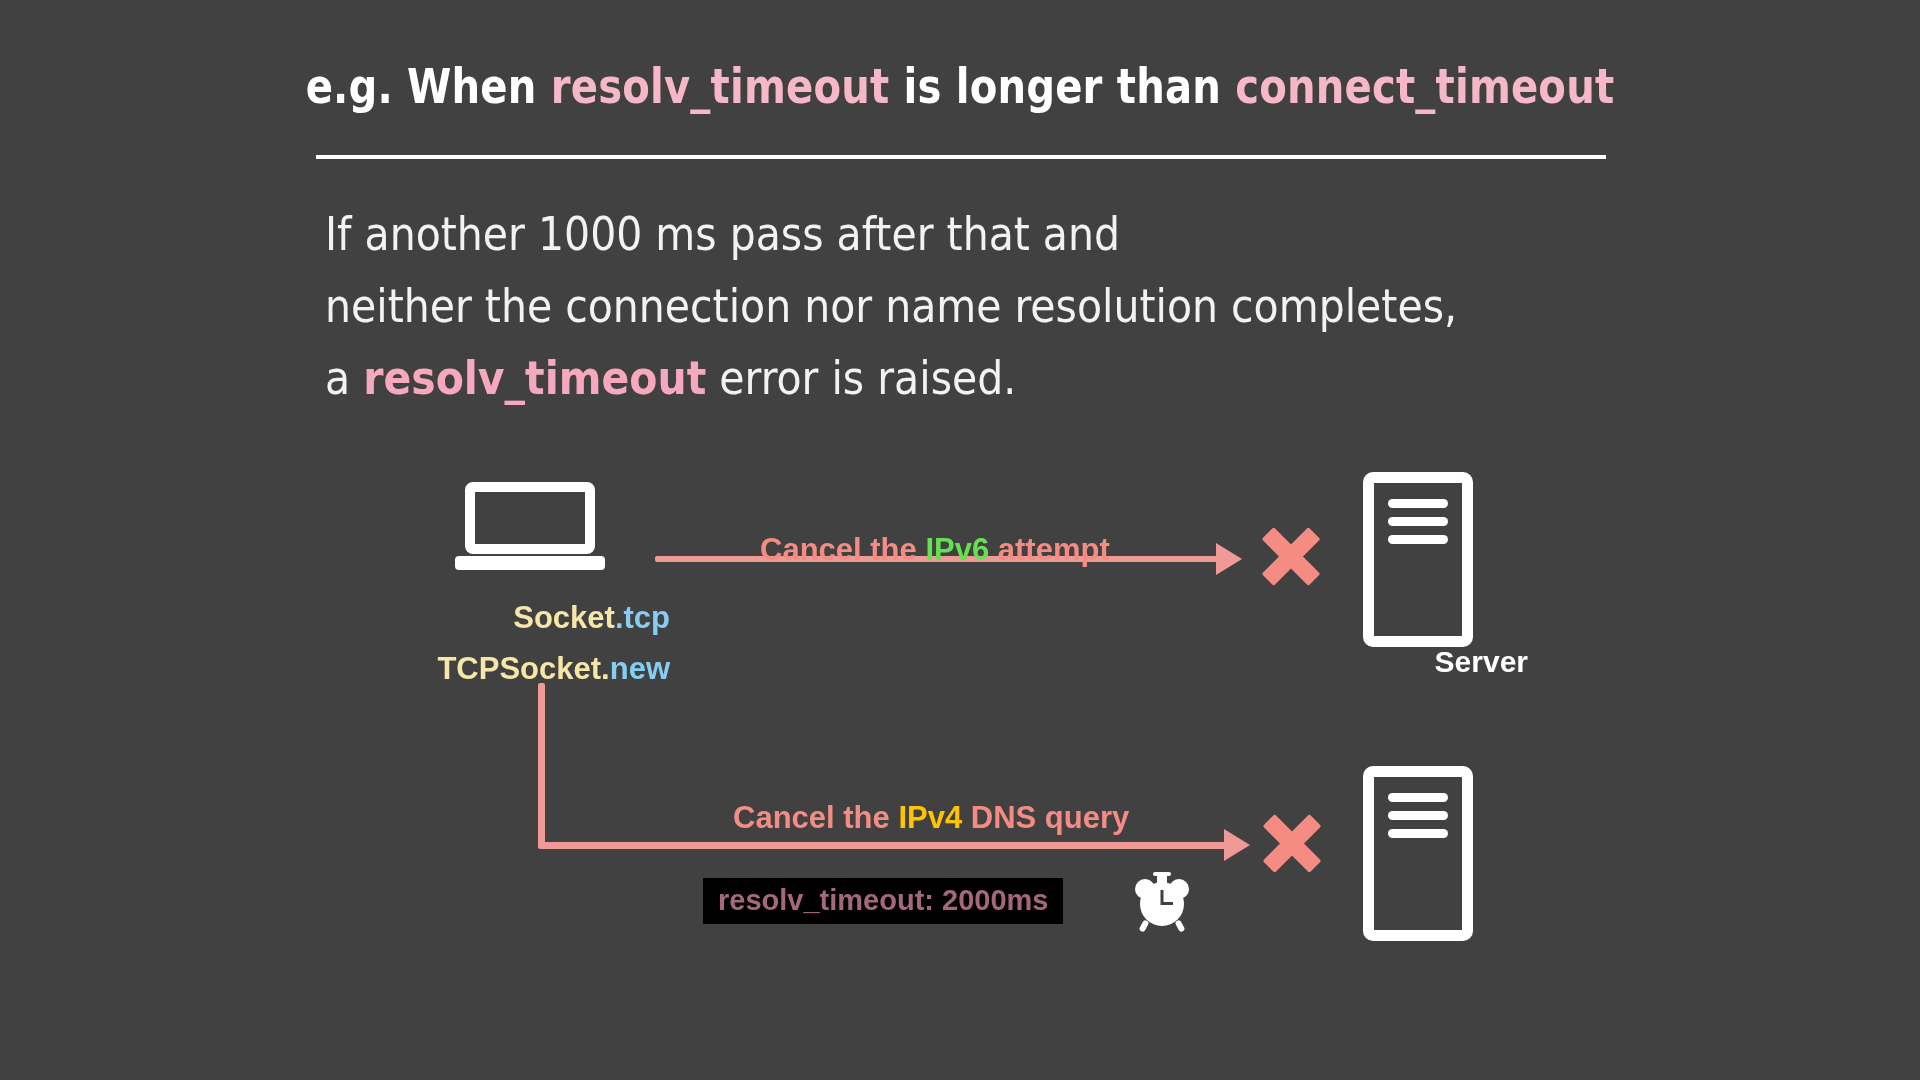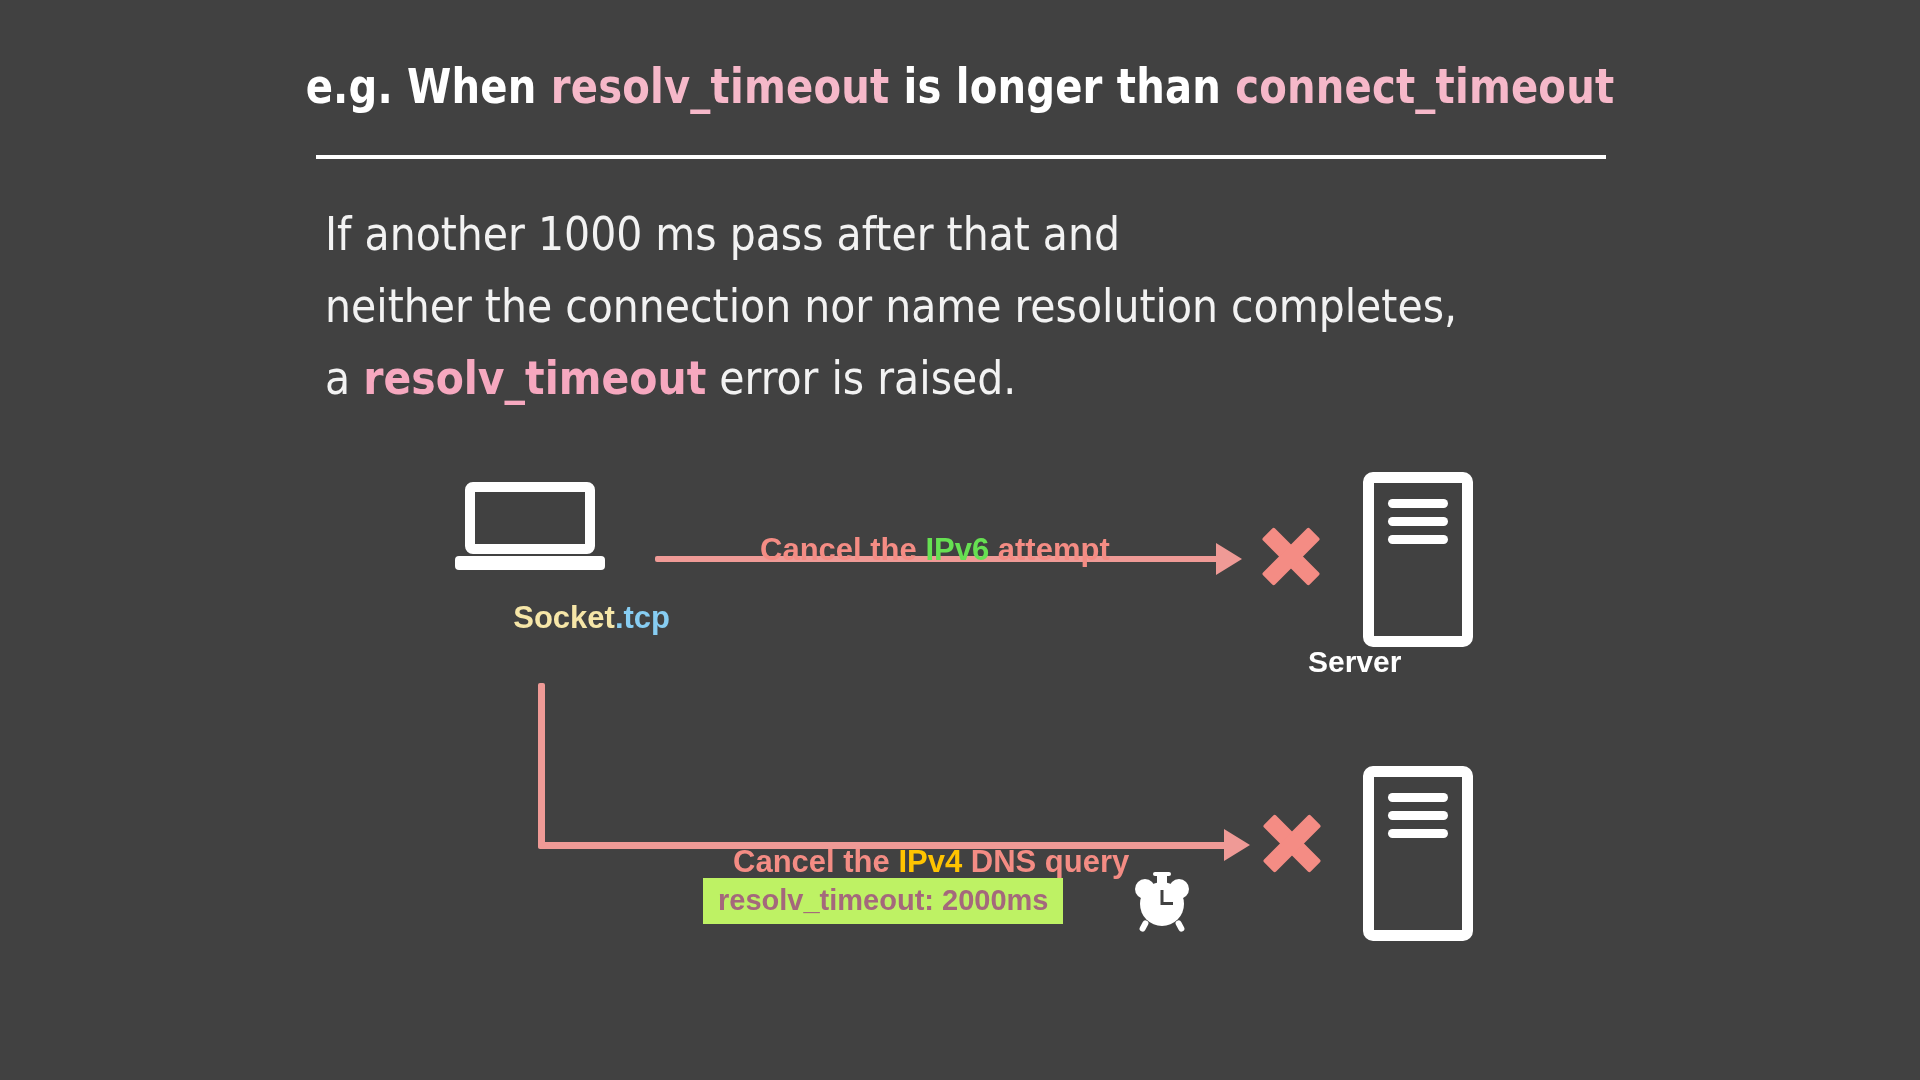--- a/index.html
+++ b/index.html
@@ -159,21 +159,21 @@
     height: 9px;
     background: #ffffff;
     border-radius: 5px;
   }
   .server .bar.b1 { top: 16px; }
   .server .bar.b2 { top: 34px; }
   .server .bar.b3 { top: 52px; }
 
   .node-label {
     position: absolute;
-    text-align: left;
+    text-align: right;
     font-size: 30px;
     font-weight: bold;
     color: #ffffff;
     white-space: nowrap;
   }
 
   .arrow-label {
     position: absolute;
     font-size: 31px;
     font-weight: bold;
@@ -181,21 +181,21 @@
     color: #f48c84;
   }
   .green { color: #66e052; }
   .gold  { color: #ffc400; }
 
   .timeout-badge {
     position: absolute;
     left: 703px;
     top: 878px;
     padding: 5px 15px 7px 15px;
-    background: #bef264;
+    background: #000000;
     font-size: 29px;
     font-weight: bold;
     color: #a4687c;
     white-space: nowrap;
     line-height: 34px;
   }
 
   .clock {
     position: absolute;
     left: 1131px;
@@ -223,20 +223,21 @@
 
   <div class="diagram">
 
     <div class="laptop">
       <div class="screen"></div>
       <div class="base"></div>
     </div>
 
     <div class="socket-label">
       <div><span class="cream">Socket</span><span class="blue">.tcp</span></div>
+      <div><span class="cream">TCPSocket</span><span class="cream">.</span><span class="blue">new</span></div>
     </div>
 
     <div class="h-line" style="left:655px; top:556px; width:563px;"></div>
     <div class="arrow-head" style="left:1216px; top:543px;"></div>
 
     <div class="arrow-label" style="left:760px; top:532px;">
       <span>Cancel the </span><span class="green">IPv6</span><span> attempt</span>
     </div>
 
     <div class="xmark" style="left:1258px; top:523px;">
@@ -248,21 +249,21 @@
       <div class="bar b1"></div>
         <div class="bar b2"></div>
         <div class="bar b3"></div>
     </div>
     <div class="node-label" style="left:1308px; top:645px; width:220px;">Server</div>
 
     <div class="v-line" style="left:538px; top:683px; width:7px; height:165px;"></div>
     <div class="h-line" style="left:538px; top:842px; height:7px; width:690px;"></div>
     <div class="arrow-head" style="left:1224px; top:829px;"></div>
 
-    <div class="arrow-label" style="left:733px; top:844px;text-align:right;">
+    <div class="arrow-label" style="left:733px; top:800px;text-align:right;">
       <span>Cancel the </span><span class="gold">IPv4</span><span> DNS query</span>
     </div>
 
     <div class="xmark" style="left:1259px; top:810px;">
       <i class="a"></i>
         <i class="b"></i>
     </div>
 
     <div class="server" style="left:1363px; top:766px;">
       <div class="bar b1"></div>

